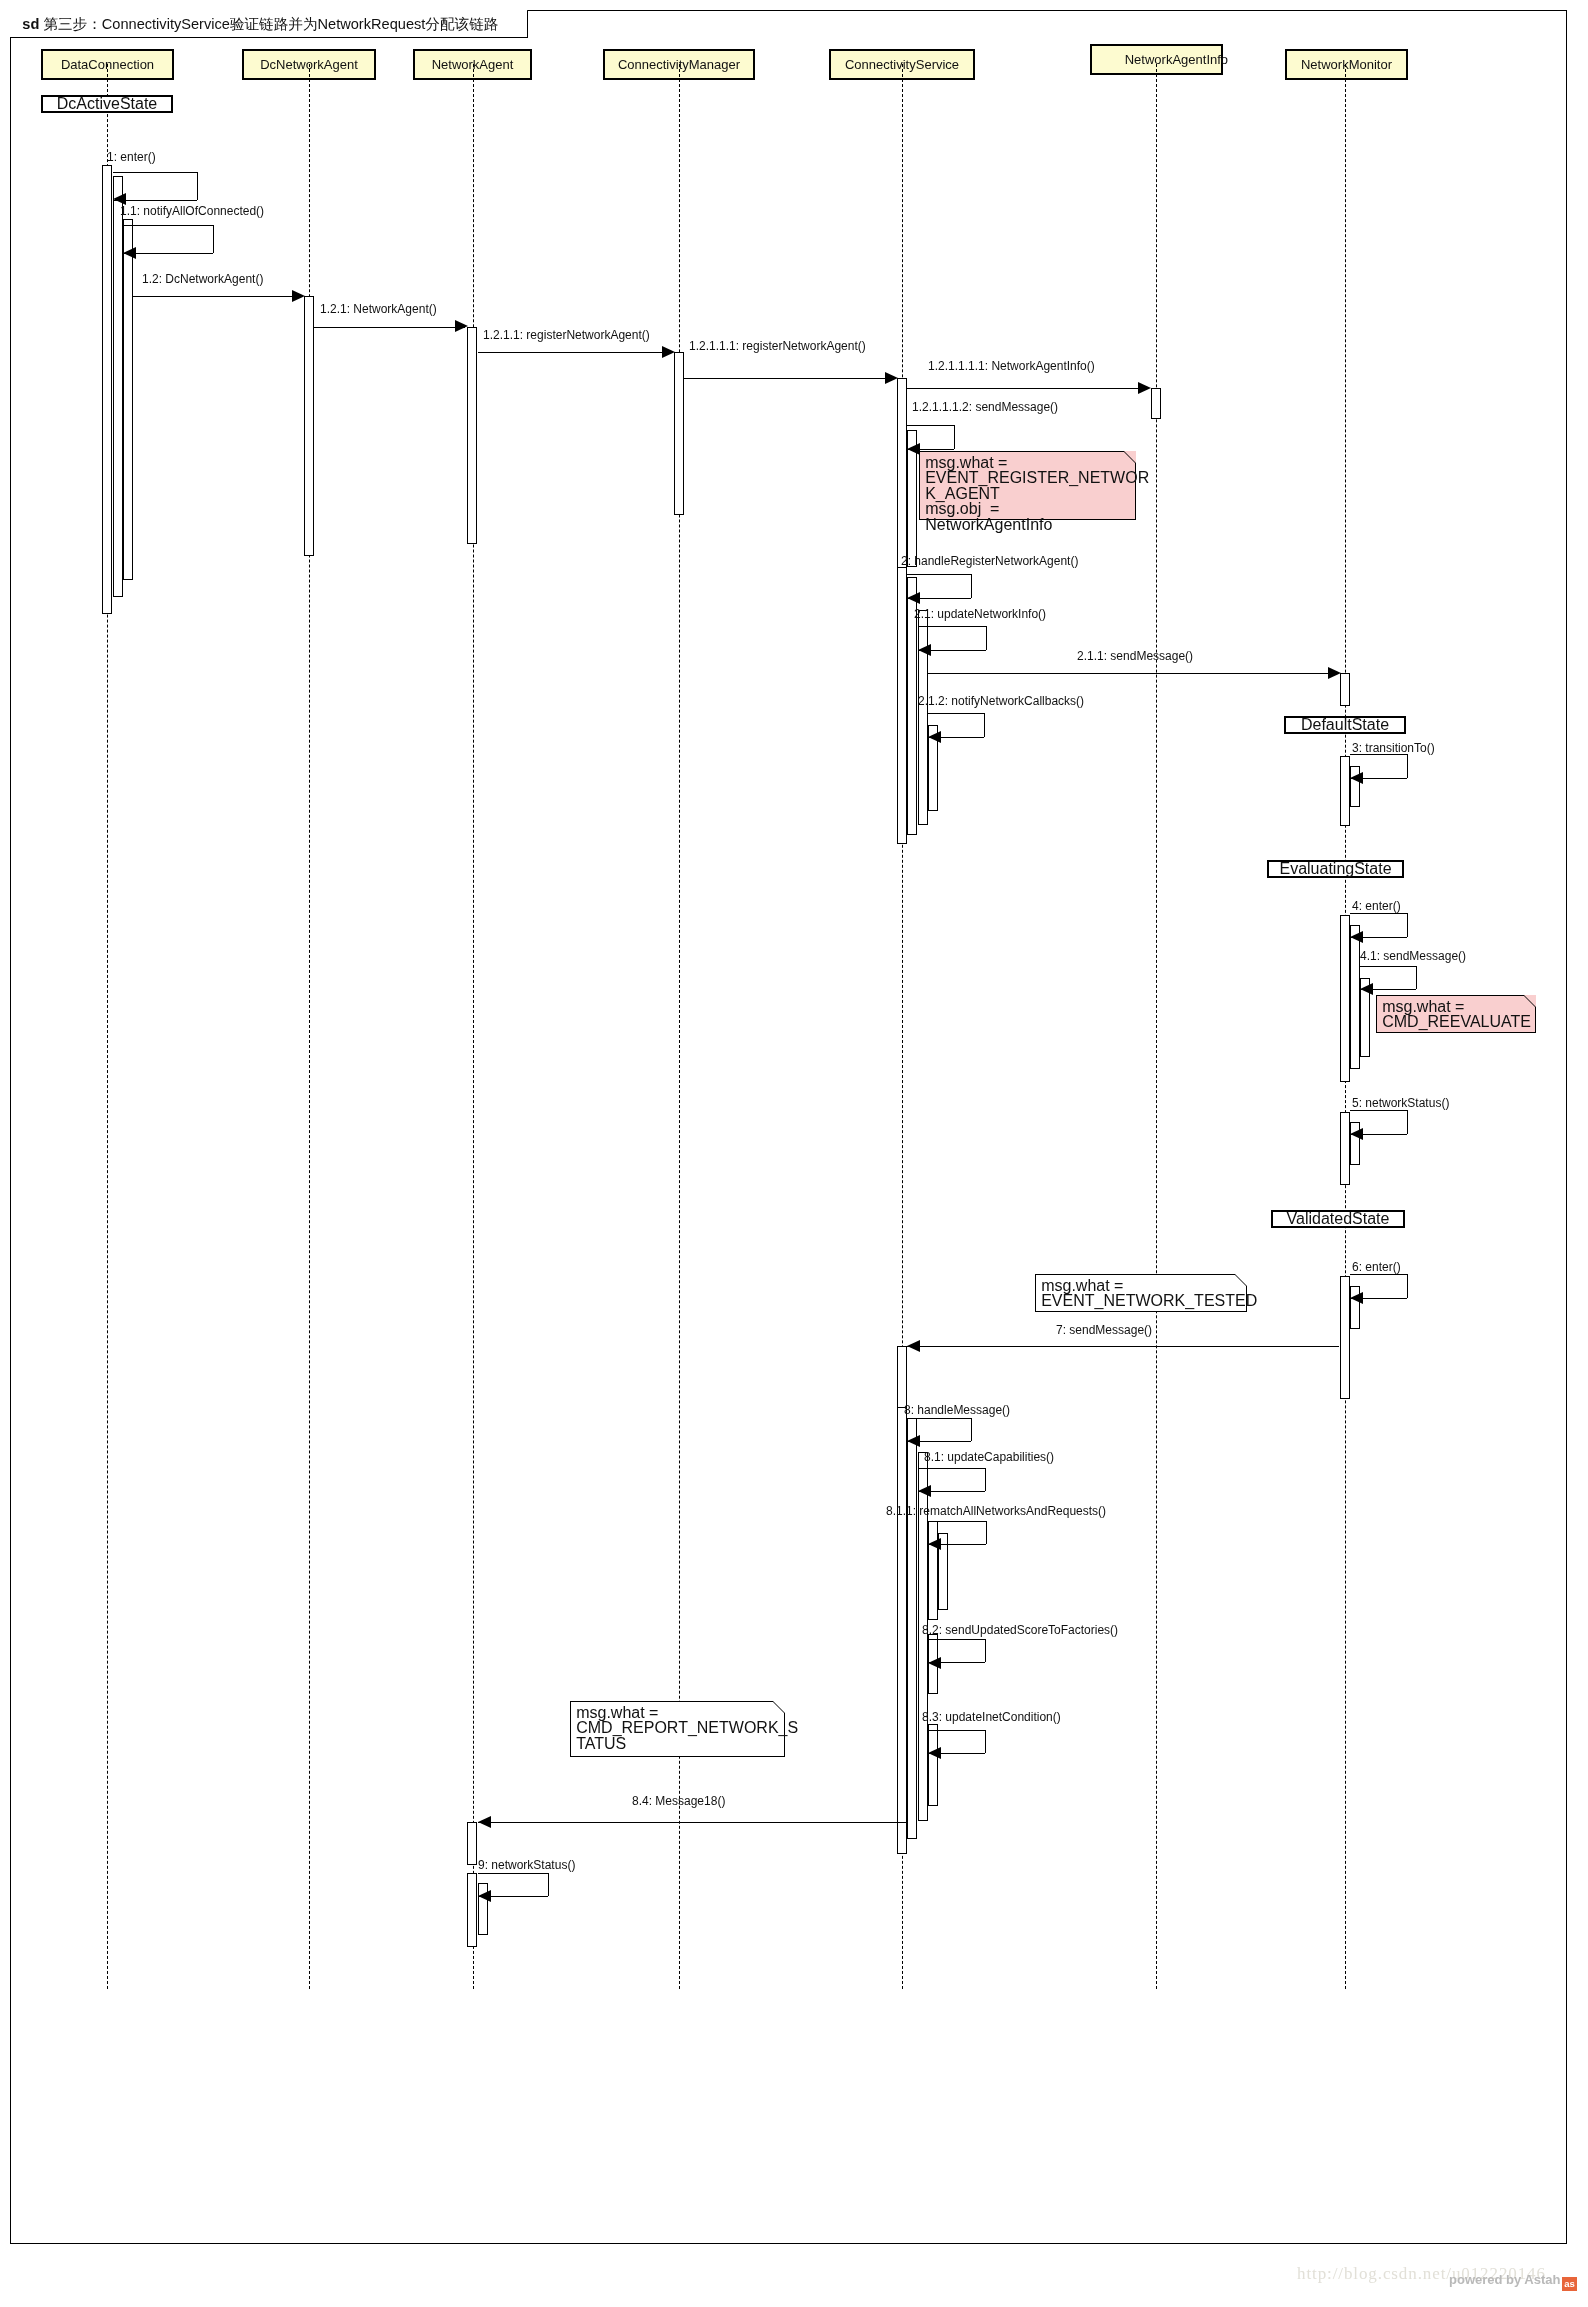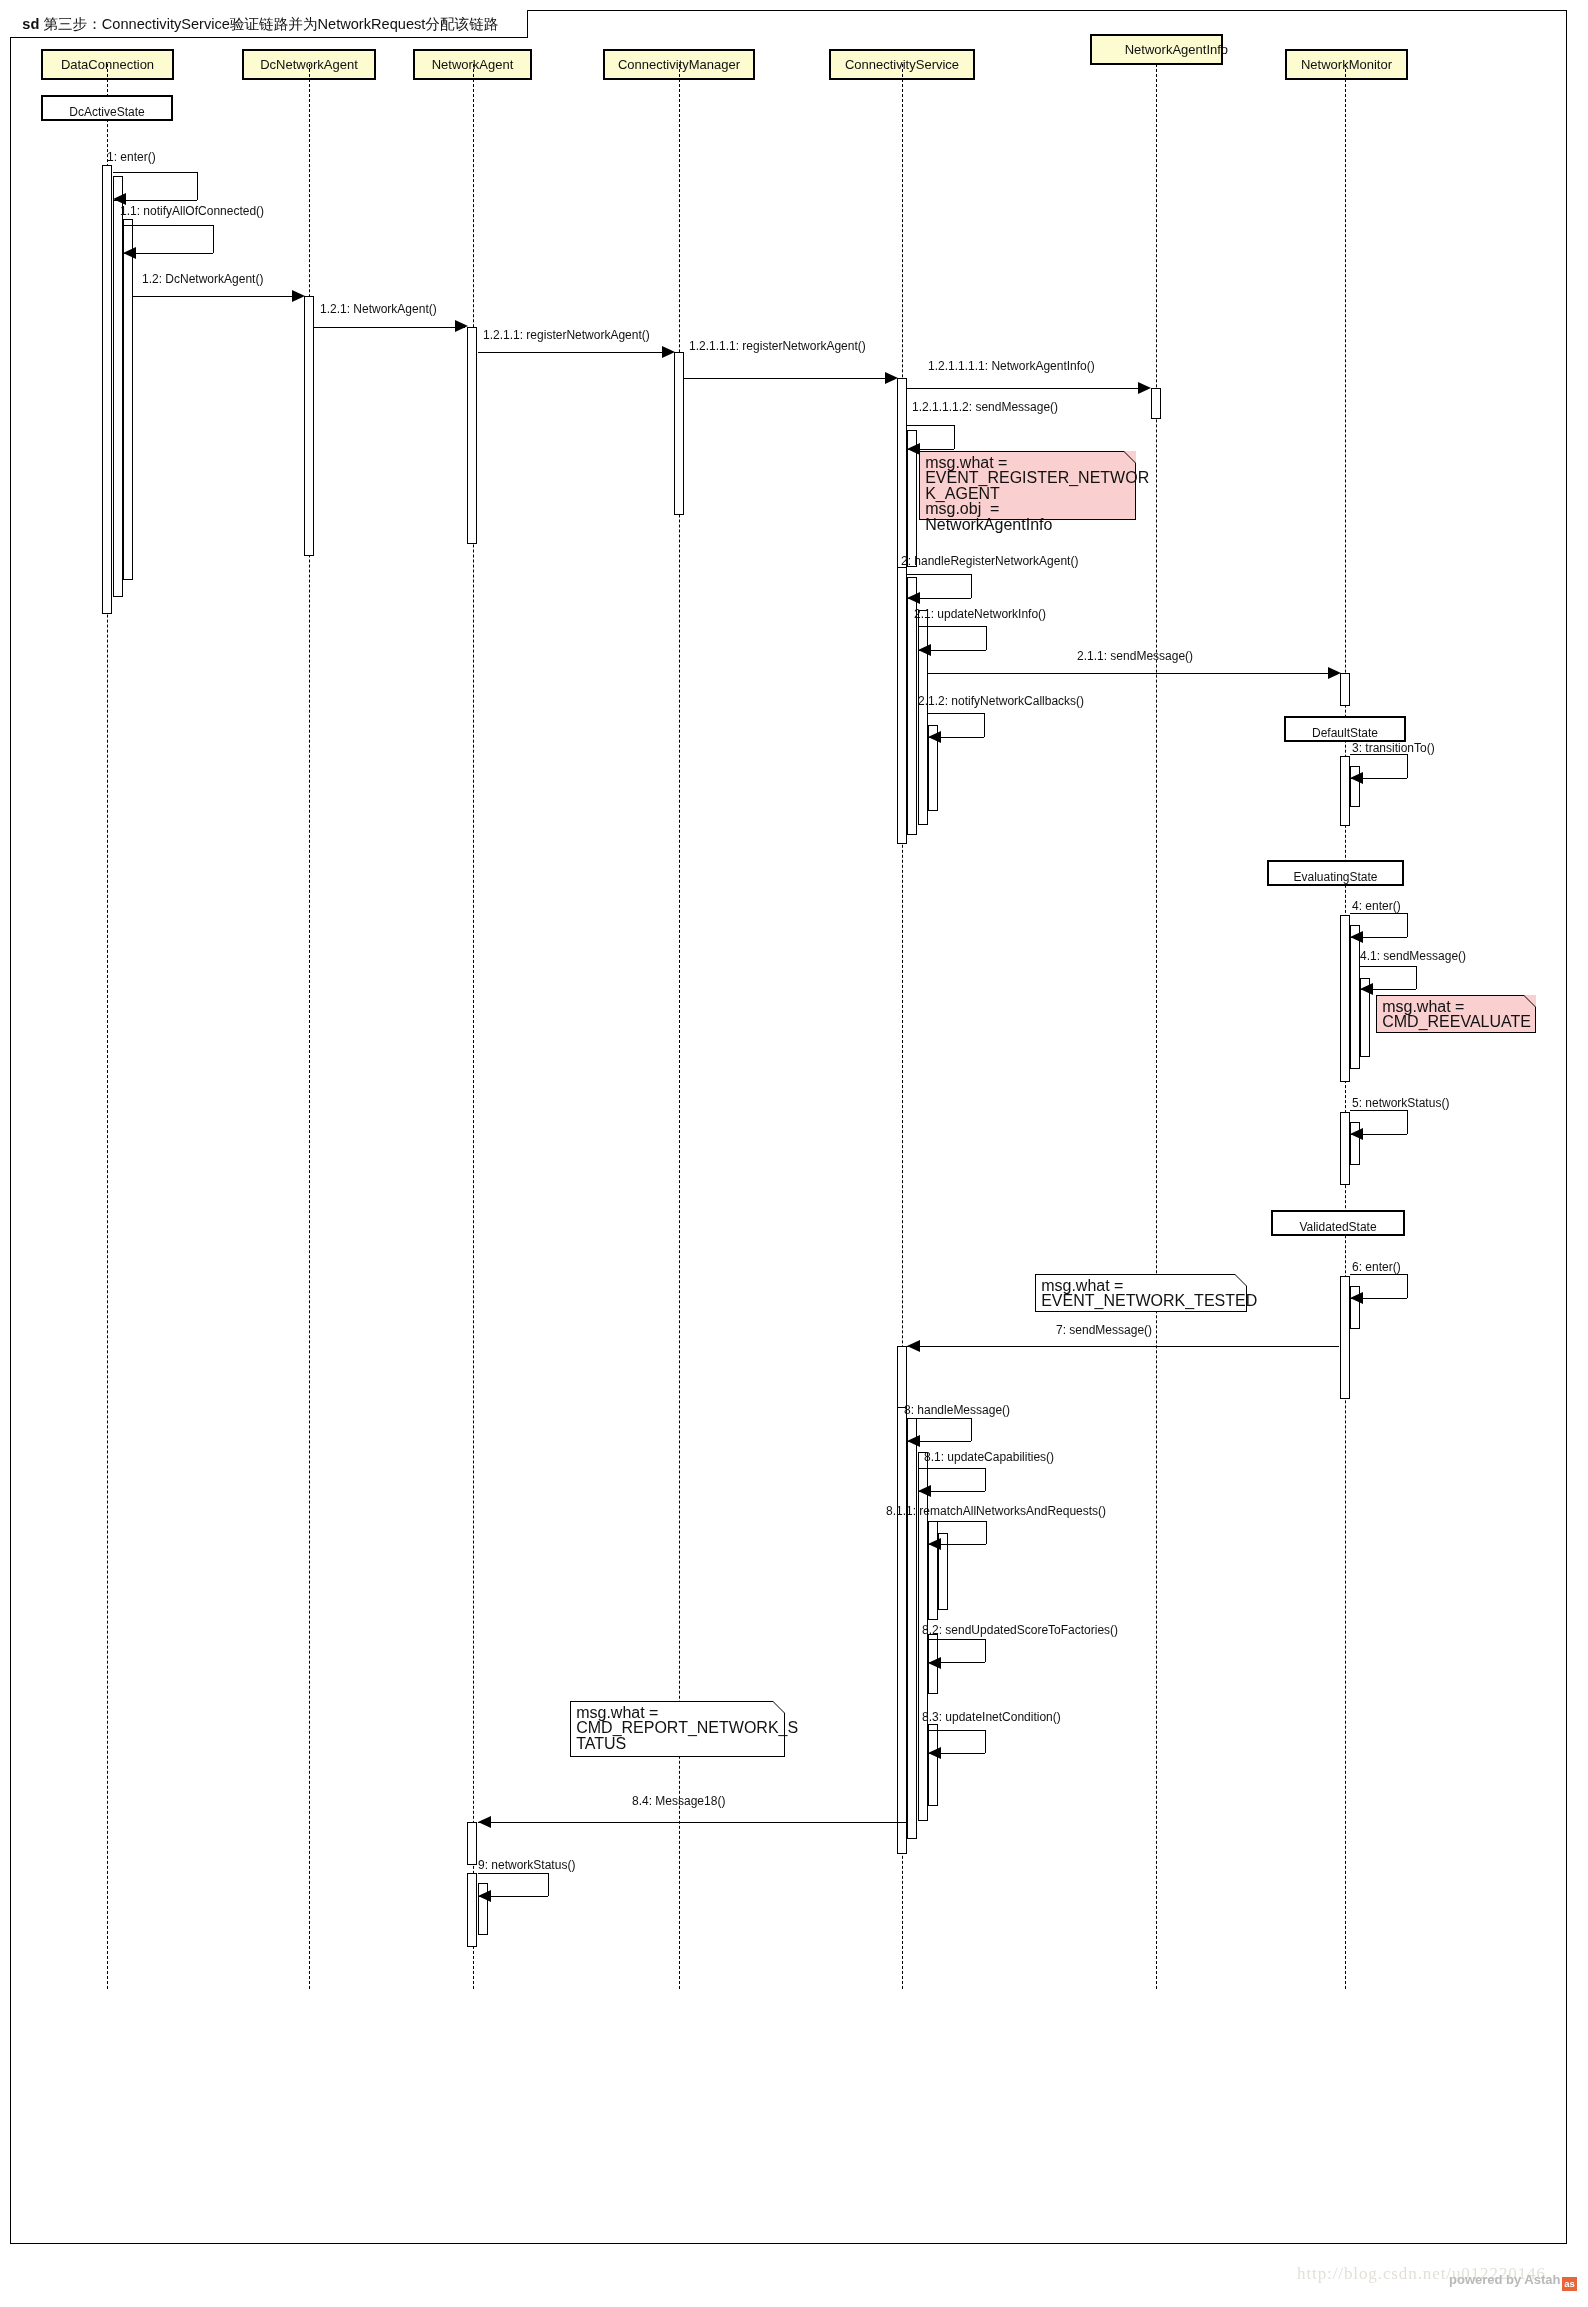--- a/index.html
+++ b/index.html
@@ -14,22 +14,22 @@
   .sd-tab:after{content:"";position:absolute;right:-0.9px;top:-0.9px;width:0;height:0;
           border-left:17px solid #fff;border-bottom:27.5px solid transparent;}
   .sd-tab .kw{font-weight:bold;}
 
   
   .head{position:absolute;box-sizing:border-box;background:#fdfbd0;border:2.6px solid #000;
         height:31px;display:flex;align-items:center;justify-content:center;
         font-size:13px;color:#111;white-space:nowrap;padding:0 5.2px;}
   
   .statebox{position:absolute;box-sizing:border-box;background:#fff;border:2.6px solid #000;
-        height:26px;display:flex;align-items:flex-end;justify-content:center;
-        font-size:12px;color:#111;white-space:nowrap;padding:0 6.9px;z-index:6;}
+        height:18px;display:flex;align-items:center;justify-content:center;
+        font-size:16px;color:#111;white-space:nowrap;padding:0 6.9px;z-index:6;}
 
   
   .lifeline{position:absolute;width:0;border-left:0.9px dashed #000;z-index:1;}
 
   
   .act{position:absolute;box-sizing:border-box;background:#fff;border:0.9px solid #000;width:10.3px;z-index:4;}
 
   
   .msgline{position:absolute;height:0;border-top:0.9px solid #000;z-index:5;}
   .arrow{position:absolute;width:0;height:0;z-index:7;}
@@ -88,21 +88,21 @@
     </div>
   <div class="head" style="left:413px; top:49px; width:119px;">
       <span>NetworkAgent</span>
     </div>
   <div class="head" style="left:603px; top:49px; width:152px;">
       <span>ConnectivityManager</span>
     </div>
   <div class="head" style="left:829px; top:49px; width:146px;">
       <span>ConnectivityService</span>
     </div>
-  <div class="head" style="left:1090px;top:34px; width:133px;padding-left:45px;">
+  <div class="head" style="left:1090px;top:44px; width:133px;padding-left:45px;">
       <span>NetworkAgentInfo</span>
     </div>
   <div class="head" style="left:1285px;top:49px; width:123px;">
       <span>NetworkMonitor</span>
     </div>
 
   <div class="statebox" style="left:41px;   top:95px;  width:132px;">
       <span>DcActiveState</span>
     </div>
   <div class="statebox" style="left:1284px; top:716px;  width:122px;">

